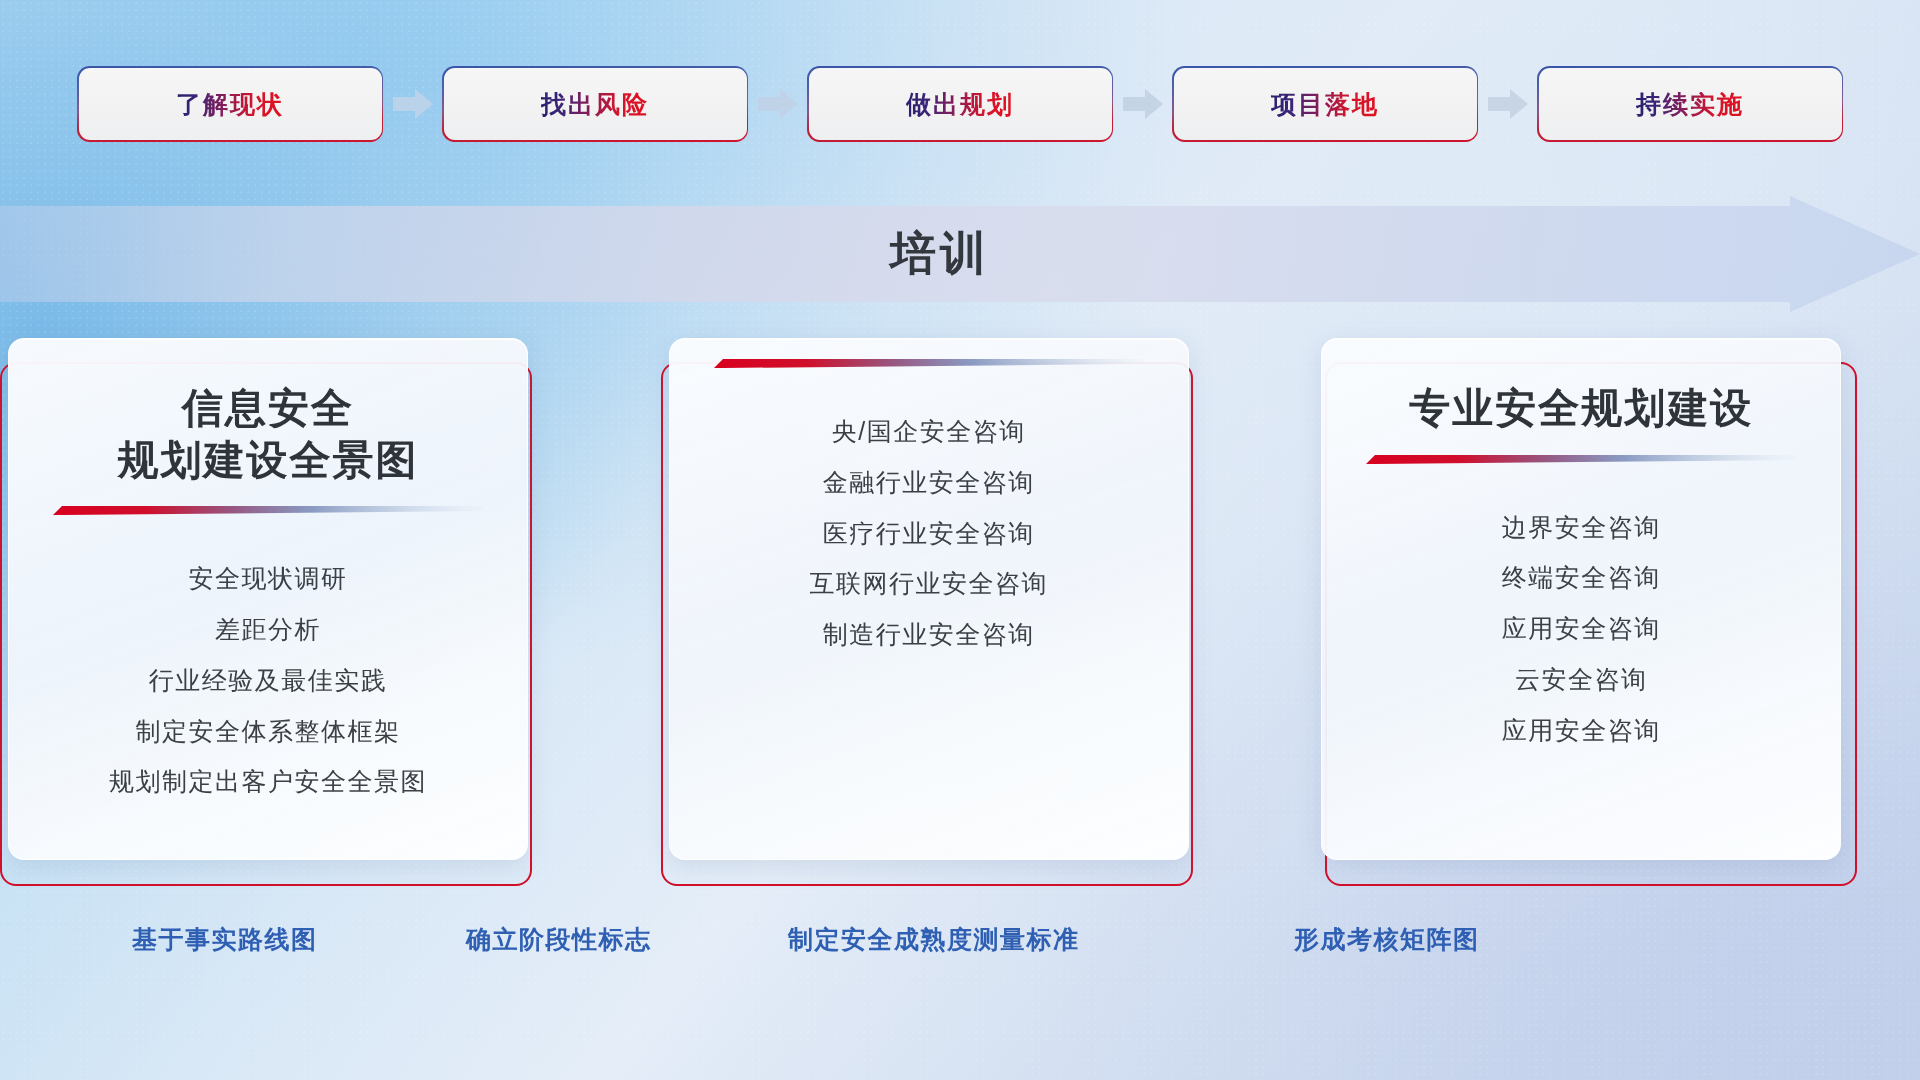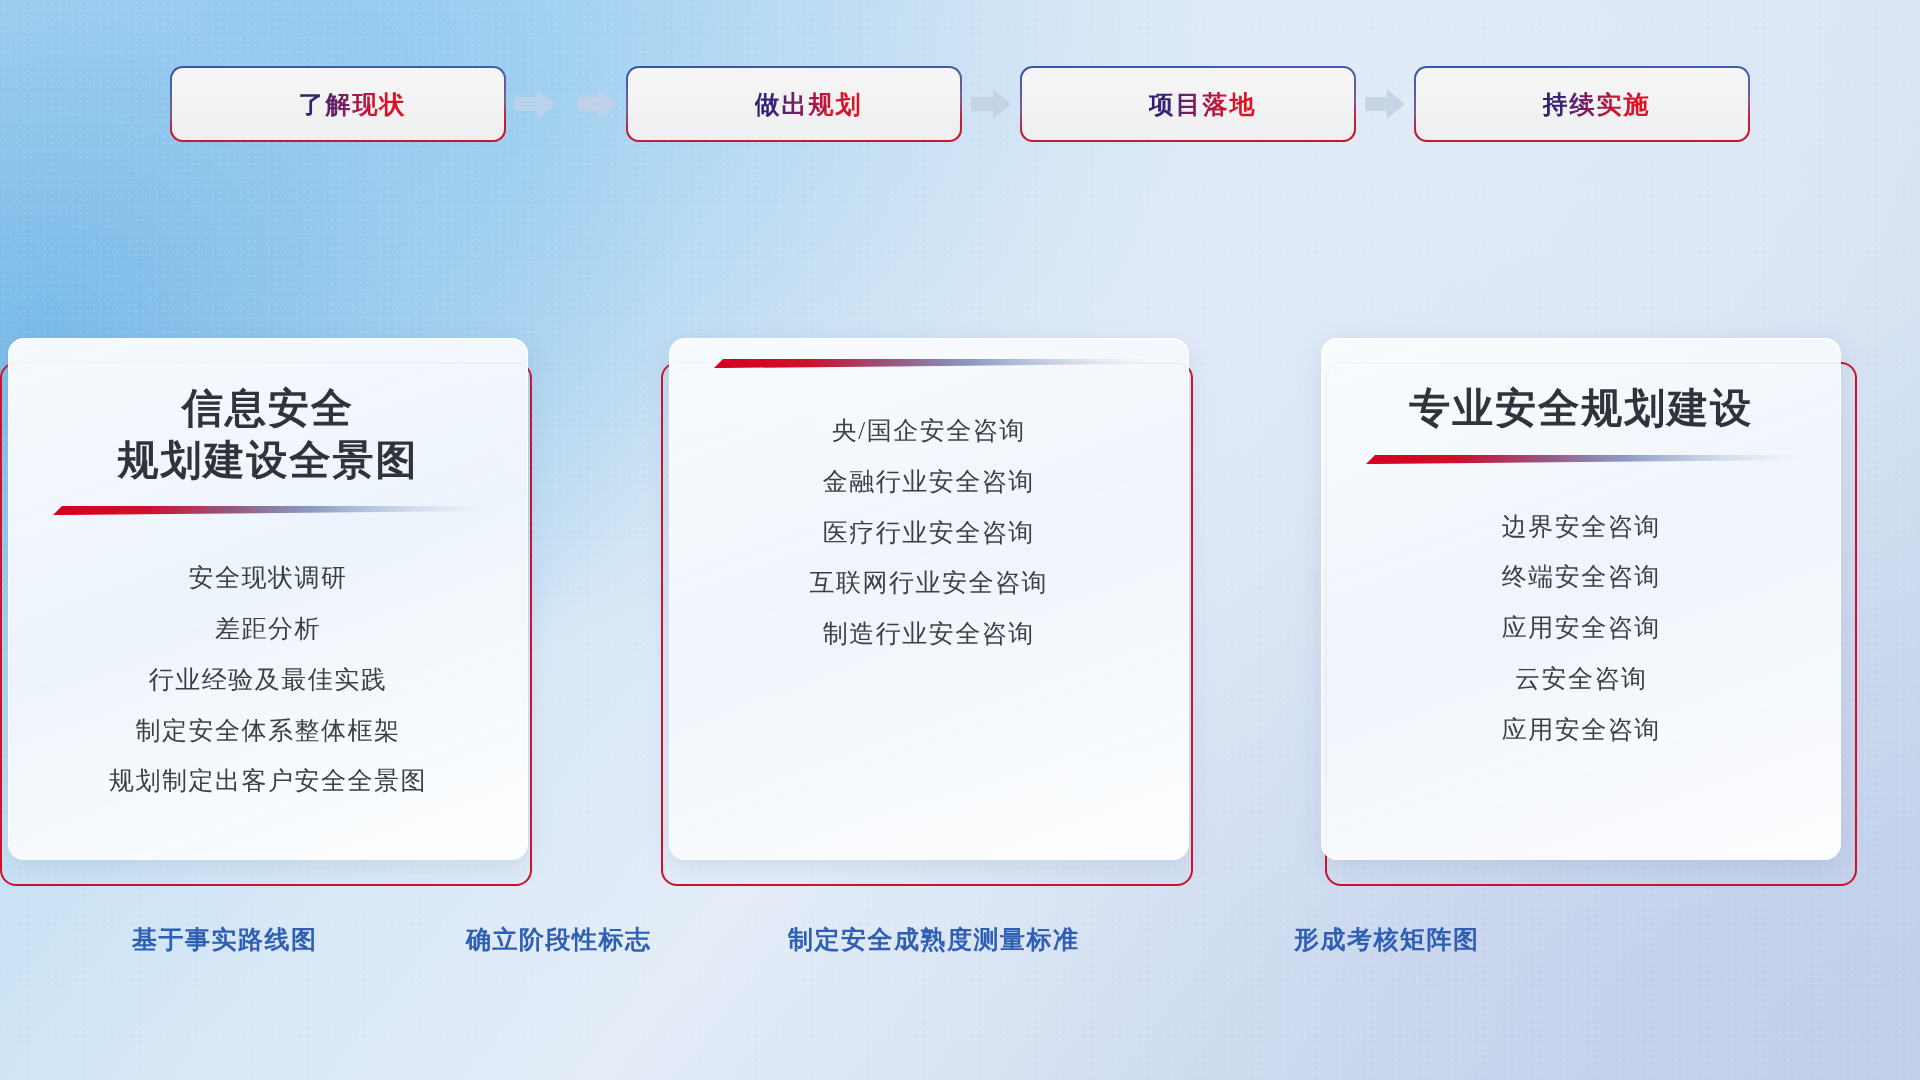--- a/index.html
+++ b/index.html
@@ -32,21 +32,20 @@
     position:absolute;left:0;top:62px;width:1920px;height:84px;
     display:flex;align-items:center;justify-content:center;gap:0;z-index:5;
   }
   .step-box{
     position:relative;
     width:303px;height:72px;
     border-radius:11px;
     background:linear-gradient(180deg,#f6f6f7 0%,#f2f2f3 55%,#eeeff0 100%);
     display:flex;align-items:center;justify-content:center;
     box-shadow:0 1px 3px rgba(60,80,120,.10);
-    padding-left:29px;
   }
   
   .step-box::before{
     content:"";position:absolute;inset:-1.6px;border-radius:12.5px;
     background:linear-gradient(178deg,#3a55a8 0%,#4a62ad 22%,#8a5a8e 52%,#c32038 74%,#d6122c 100%);
     z-index:-1;
   }
   .step-label{
     font-size:25px;font-weight:700;letter-spacing:2px;line-height:1;
     background:linear-gradient(92deg,#2a1f6e 0%,#3a2478 18%,#8c1c56 46%,#d4152b 72%,#e01020 100%);
@@ -121,21 +120,21 @@
   }
   .card-rule{
     margin-top:18px;width:430px;height:13px;position:relative;
   }
   .card-rule svg{display:block;}
   .card-list{
     margin-top:42px;display:flex;flex-direction:column;align-items:center;gap:12px;
     width:100%;
   }
   .card-list-item{
-    font-size:25px;color:#3b4046;letter-spacing:1.5px;line-height:1.55;text-align:center;font-family:Liberation Serif, serif;
+    font-size:25px;color:#3b4046;letter-spacing:1.5px;line-height:1.55;text-align:center;
   }
 
   
   .bottom-labels{
     position:absolute;left:0;top:912px;width:1920px;height:54px;z-index:6;
   }
   .bottom-label{
     position:absolute;top:0;height:54px;display:flex;align-items:center;
     font-size:25px;font-weight:700;color:#2f5fb3;letter-spacing:1.5px;white-space:nowrap;
   }
@@ -153,20 +152,23 @@
 
     <div class="step-box">
       <span class="step-label">了解现状</span>
     </div>
     <div class="step-arrow">
       <svg width="40" height="32" viewBox="0 0 40 32" aria-hidden="true">
         <path d="M0 9 L22 9 L22 1 L40 16 L22 31 L22 23 L0 23 Z" fill="#bcd3e9" opacity="0.95"></path>
       </svg>
     </div>
 
+    <div class="step-box">
+      <span class="step-label">找出风险</span>
+    </div>
     <div class="step-arrow">
       <svg width="40" height="32" viewBox="0 0 40 32" aria-hidden="true">
         <path d="M0 9 L22 9 L22 1 L40 16 L22 31 L22 23 L0 23 Z" fill="#c0d2e6" opacity="0.95"></path>
       </svg>
     </div>
 
     <div class="step-box">
       <span class="step-label">做出规划</span>
     </div>
     <div class="step-arrow">
@@ -182,20 +184,24 @@
       <svg width="40" height="32" viewBox="0 0 40 32" aria-hidden="true">
         <path d="M0 9 L22 9 L22 1 L40 16 L22 31 L22 23 L0 23 Z" fill="#c6d4e3" opacity="0.95"></path>
       </svg>
     </div>
 
     <div class="step-box">
       <span class="step-label">持续实施</span>
     </div>
   </div>
 
+  <div class="banner">
+    <div class="banner-shape"></div>
+    <div class="banner-title">培训</div>
+  </div>
 
   <div class="cards">
 
     <div class="card-wrap accent-left">
       <div class="card-accent"></div>
       <div class="card-face">
         <div class="card-title">信息安全
 规划建设全景图</div>
         <div class="card-rule">
           <svg width="430" height="13" viewBox="0 0 430 13" preserveAspectRatio="none" aria-hidden="true">

